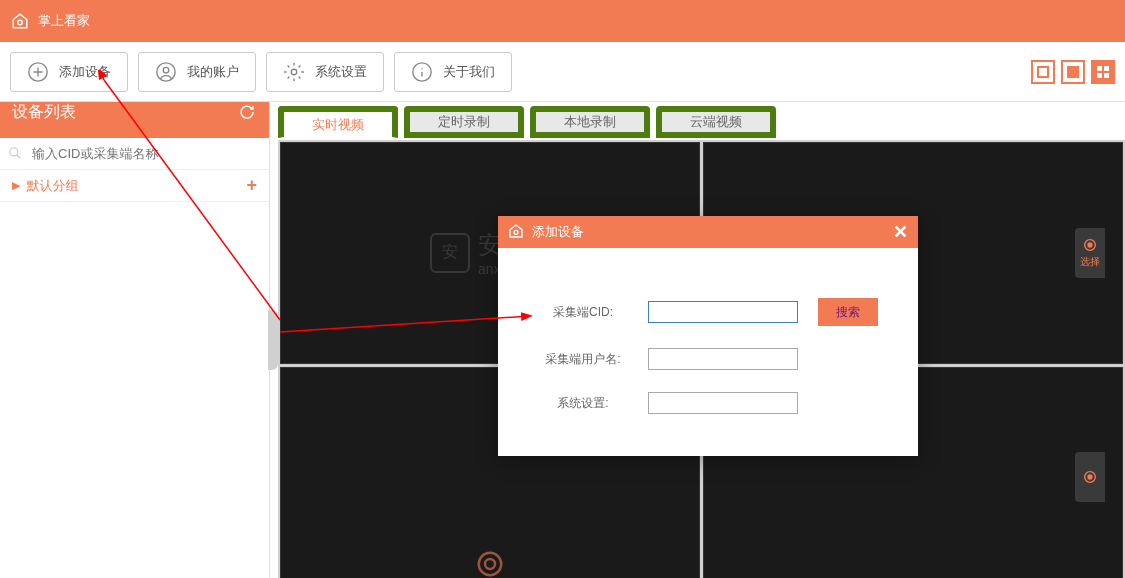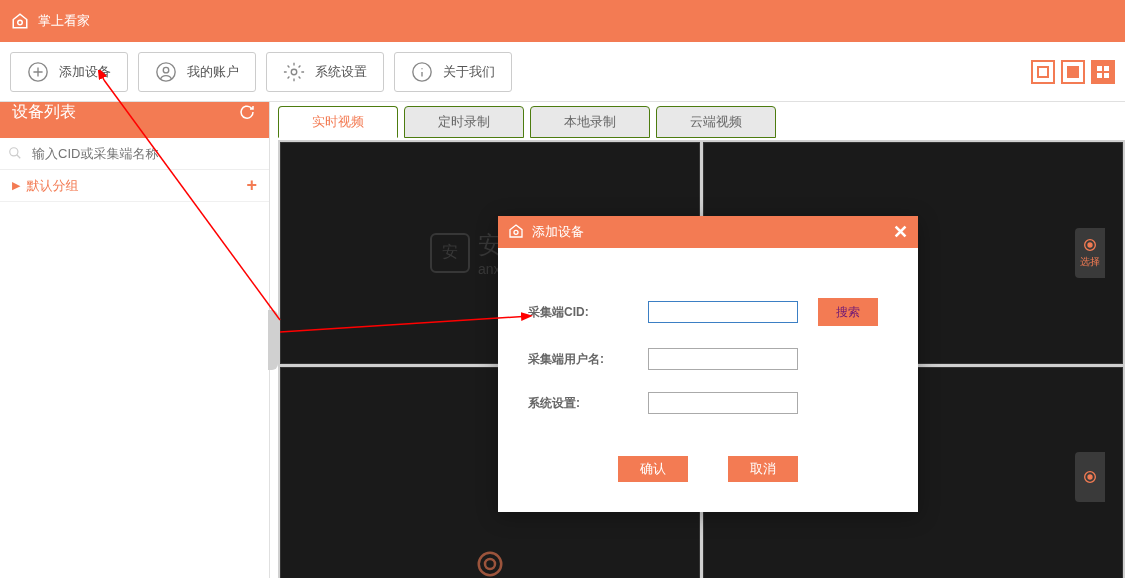--- a/index.html
+++ b/index.html
@@ -165,21 +165,21 @@
       gap: 6px;
       height: 34px;
     }
     .tab {
       width: 120px;
       height: 32px;
       background: #e8e8e8;
       display: flex;
       align-items: center;
       justify-content: center;
-      border: 1px solid #4d7c0f;
+      border: 6px solid #4d7c0f;
       border-radius: 4px 4px 0 0;
       font-size: 13px;
       color: #666;
       cursor: pointer;
     }
     .tab.active {
       background: #fff;
       border-bottom: 1px solid #fff;
       color: #f37b53;
     }
@@ -277,24 +277,23 @@
       padding: 50px 30px 20px 30px;
     }
     .form-row {
       display: flex;
       align-items: center;
       margin-bottom: 22px;
       gap: 10px;
     }
     .form-label {
       width: 110px;
-      text-align: left;
+      text-align: center;
       font-size: 12px;
       color: #666;
-      font-weight: bold;
     }
     .form-input {
       width: 150px;
       height: 22px;
       border: 1px solid #3b7fc4;
       outline: none;
       padding: 0 4px;
       font-size: 12px;
     }
     .form-input.plain {
@@ -521,24 +520,20 @@
       <button class="btn-search"><span>搜索</span></button>
     </div>
     <div class="form-row">
       <span class="form-label">采集端用户名:</span>
       <input class="form-input plain" type="text" style="">
     </div>
     <div class="form-row">
       <span class="form-label">系统设置:</span>
       <input class="form-input plain" type="password" style="">
     </div>
-    <div class="dialog-footer">
-      <button class="btn-primary"><span>确认</span></button>
-      <button class="btn-primary"><span>取消</span></button>
-    </div>
   </div>
 </div>
 
 <svg class="arrow-svg" style="left:90px;top:70px" width="220" height="260">
   <defs>
       <marker id="ah1" markerWidth="8" markerHeight="8" refX="6" refY="3" orient="auto">
         <path d="M0,0 L0,6 L8,3 Z" fill="red"></path>
       </marker>
     </defs>
   <line x1="14" y1="10" x2="190" y2="250" stroke="red" stroke-width="1.5"></line>

